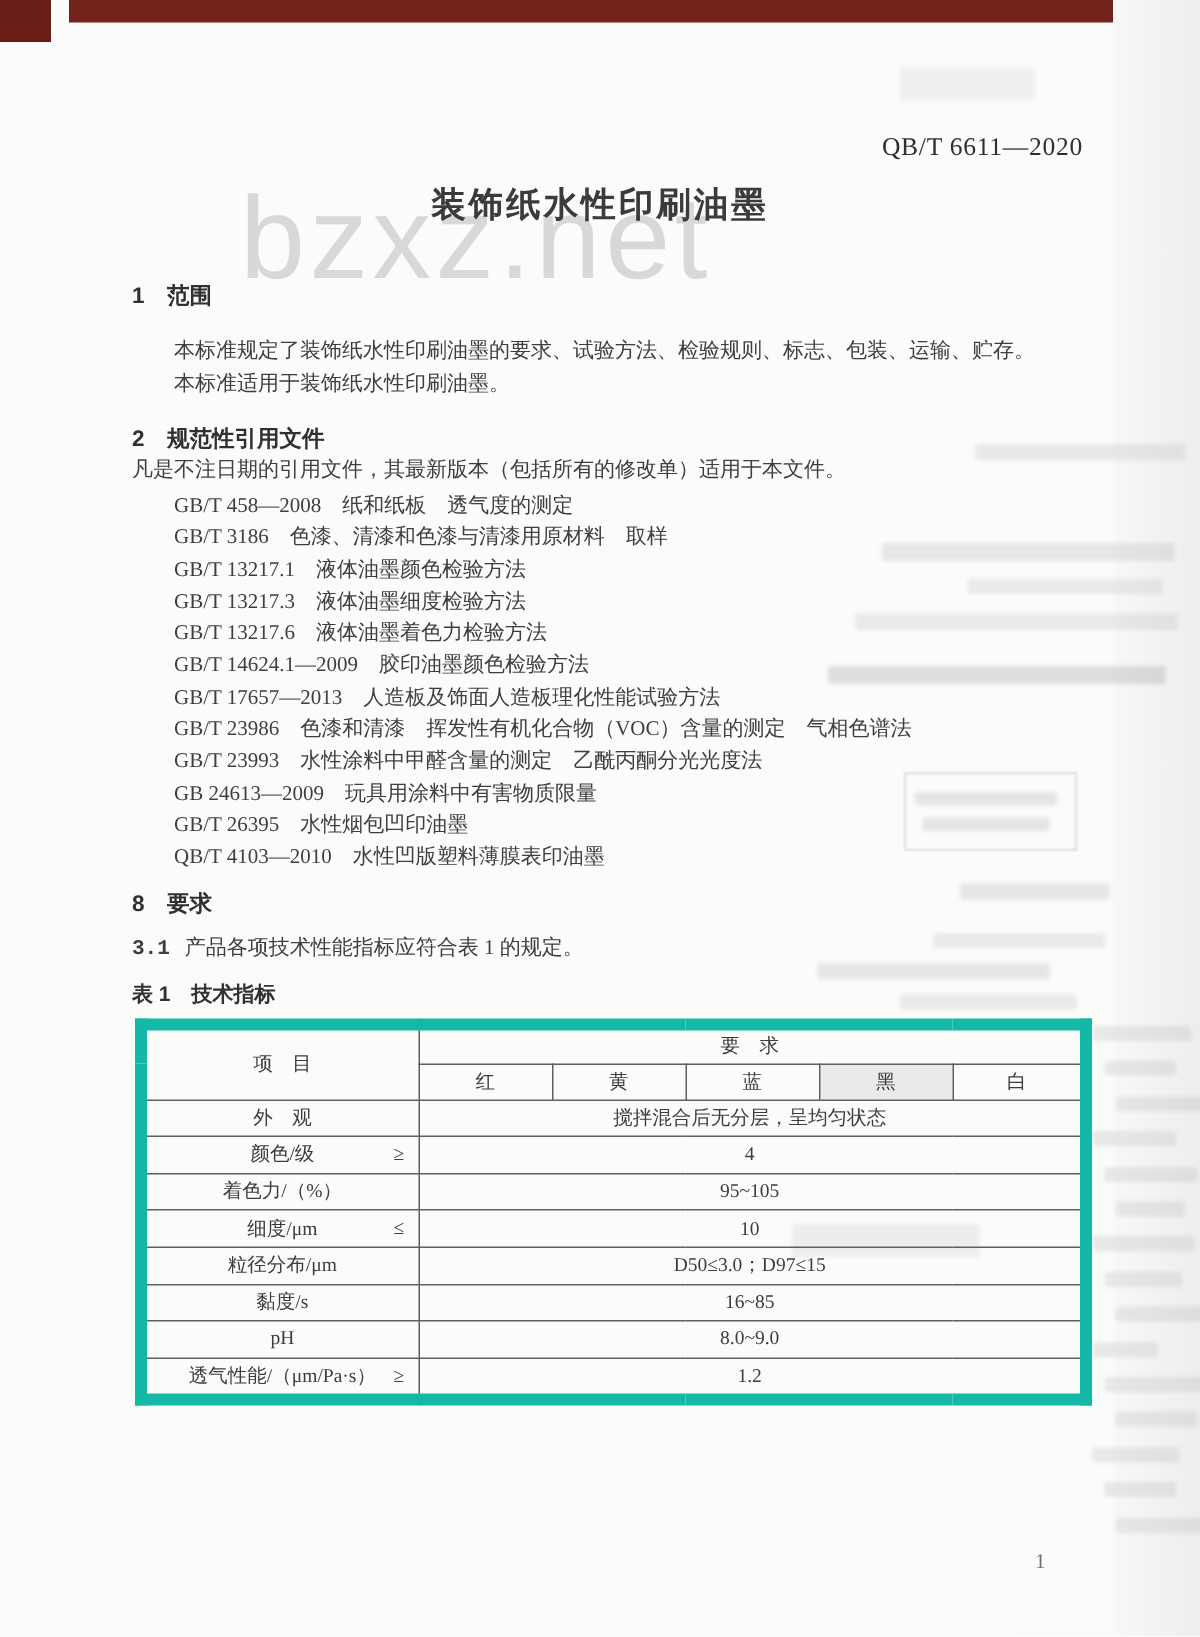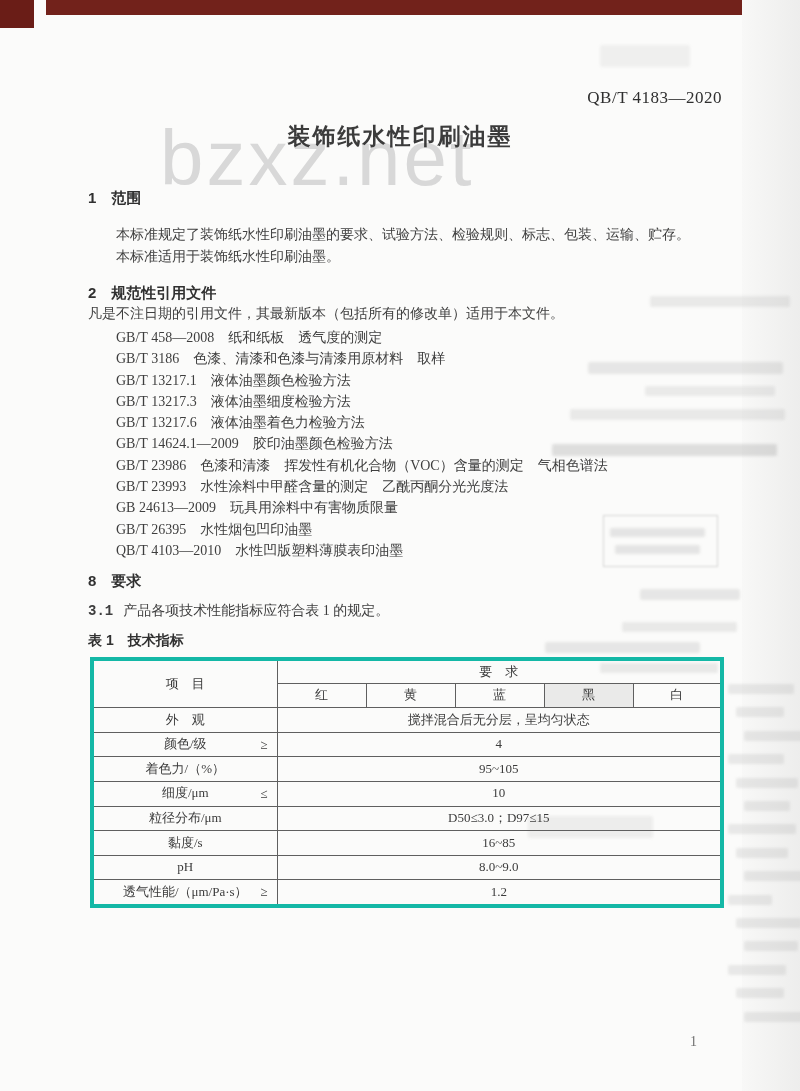--- a/index.html
+++ b/index.html
@@ -48,21 +48,21 @@
   #clause { margin-top:9px; line-height:21px; white-space:nowrap; }
   .clause-num { font-family:Liberation Mono, monospace; font-weight:bold; margin-right:10px; }
   .tbl-caption {
     margin:9px 0 0 0; text-align:left; line-height:19px;
     font-family:"Liberation Sans","DejaVu Sans",sans-serif;
     font-weight:bold; font-size:14px; color:#313131;
   }
   table.spec {
     margin:7px 0 0 2px; border-collapse:collapse; table-layout:fixed;
     width:630px; font-size:13px; color:#3c3c3c;
-    border:4px solid #14b8a6;
+    border:8px solid #14b8a6;
   }
   table.spec th, table.spec td {
     border:1px solid #5f5f5f; padding:0; text-align:center;
     font-weight:normal; height:23.6px; line-height:1.15; overflow:hidden;
   }
   tr.hrow1 th { height:22px; }
   tr.hrow2 th { height:23px; }
   col.c0 { width:185px; }
   col.cc { width:89px; }
   td.lab { position:relative; }
@@ -74,39 +74,40 @@
 <body>
 
 <div class="page">
 
   <div class="scan-corner"></div>
   <div class="scan-top"></div>
   <div class="edge-shade"></div>
 
   <div class="watermark">bzxz.net</div>
 
-  <div class="doc-number">QB/T 4183—2020</div>
+  <div class="doc-number">QB/T 6611—2020</div>
   <h1 class="title">装饰纸水性印刷油墨</h1>
 
   <div class="content">
 
     <h2 class="sec-h" id="s1-heading">1　范围</h2>
     <p class="para indent" id="s1-p1">本标准规定了装饰纸水性印刷油墨的要求、试验方法、检验规则、标志、包装、运输、贮存。</p>
     <p class="para indent" id="s1-p2">本标准适用于装饰纸水性印刷油墨。</p>
 
     <h2 class="sec-h" id="s2-heading">2　规范性引用文件</h2>
     <p class="para" id="s2-p2">凡是不注日期的引用文件，其最新版本（包括所有的修改单）适用于本文件。</p>
 
     <ul class="ref-list">
       <li>GB/T 458—2008　纸和纸板　透气度的测定</li>
       <li>GB/T 3186　色漆、清漆和色漆与清漆用原材料　取样</li>
       <li>GB/T 13217.1　液体油墨颜色检验方法</li>
       <li>GB/T 13217.3　液体油墨细度检验方法</li>
       <li>GB/T 13217.6　液体油墨着色力检验方法</li>
       <li>GB/T 14624.1—2009　胶印油墨颜色检验方法</li>
+      <li>GB/T 17657—2013　人造板及饰面人造板理化性能试验方法</li>
       <li>GB/T 23986　色漆和清漆　挥发性有机化合物（VOC）含量的测定　气相色谱法</li>
       <li>GB/T 23993　水性涂料中甲醛含量的测定　乙酰丙酮分光光度法</li>
       <li>GB 24613—2009　玩具用涂料中有害物质限量</li>
       <li>GB/T 26395　水性烟包凹印油墨</li>
       <li>QB/T 4103—2010　水性凹版塑料薄膜表印油墨</li>
     </ul>
 
     <h2 class="sec-h" id="s3-heading">8　要求</h2>
     <p class="para" id="clause"><span class="clause-num">3.1</span><span>产品各项技术性能指标应符合表 1 的规定。</span></p>
 

